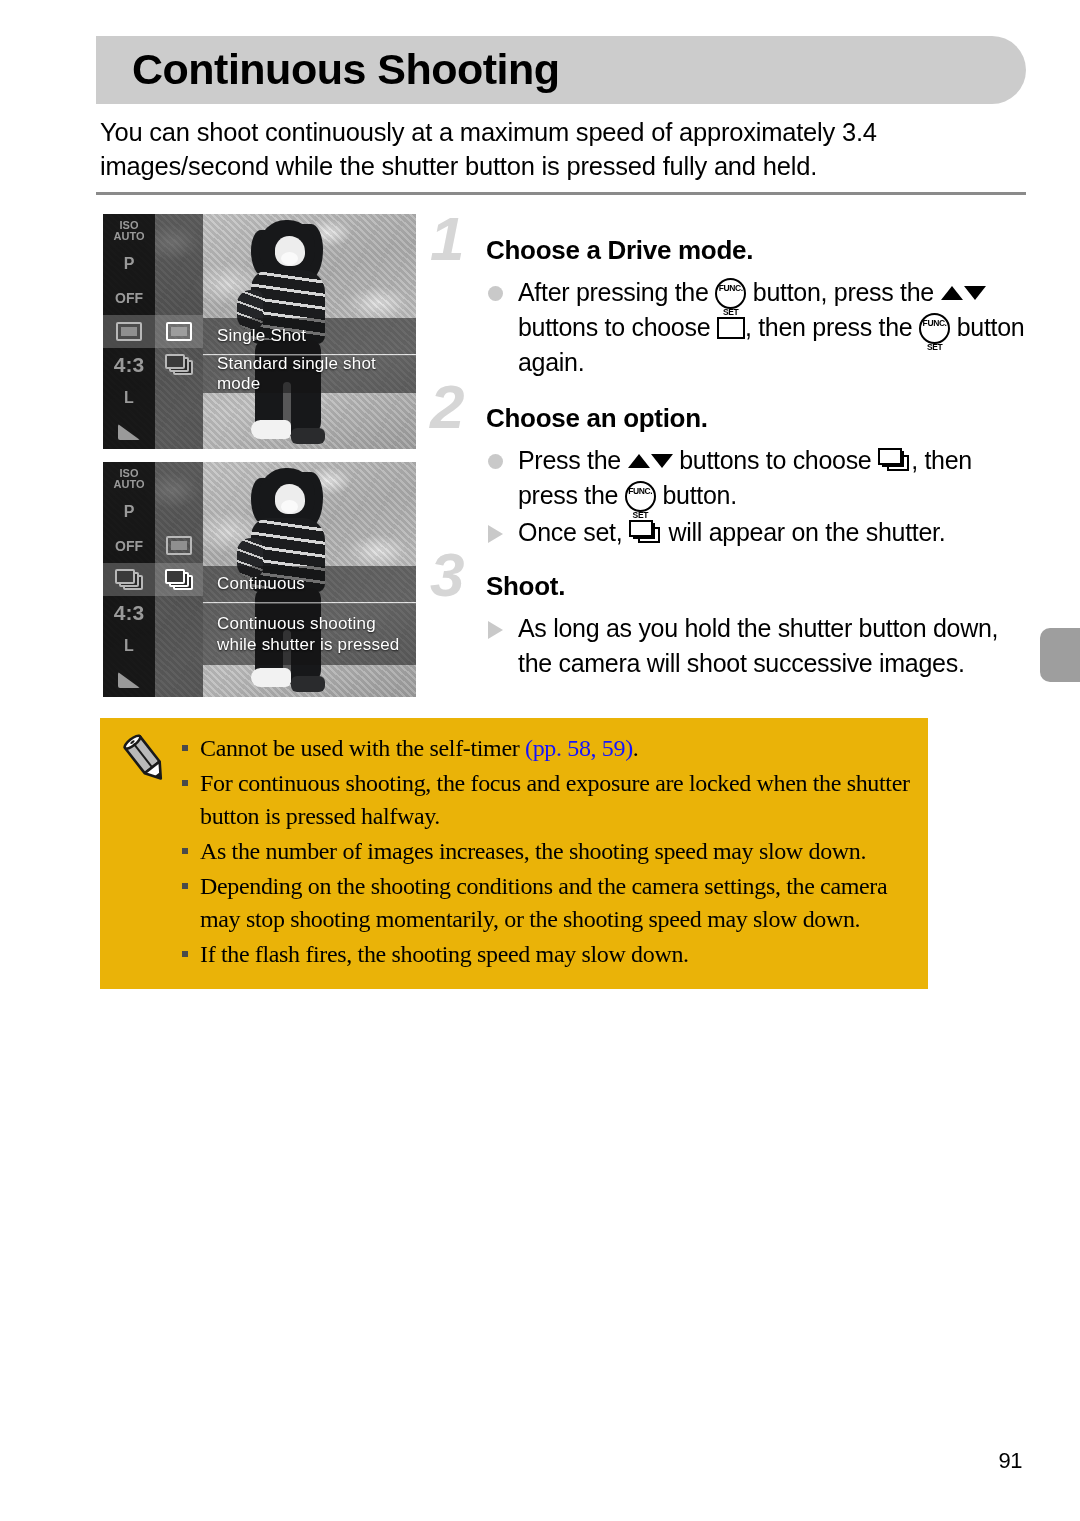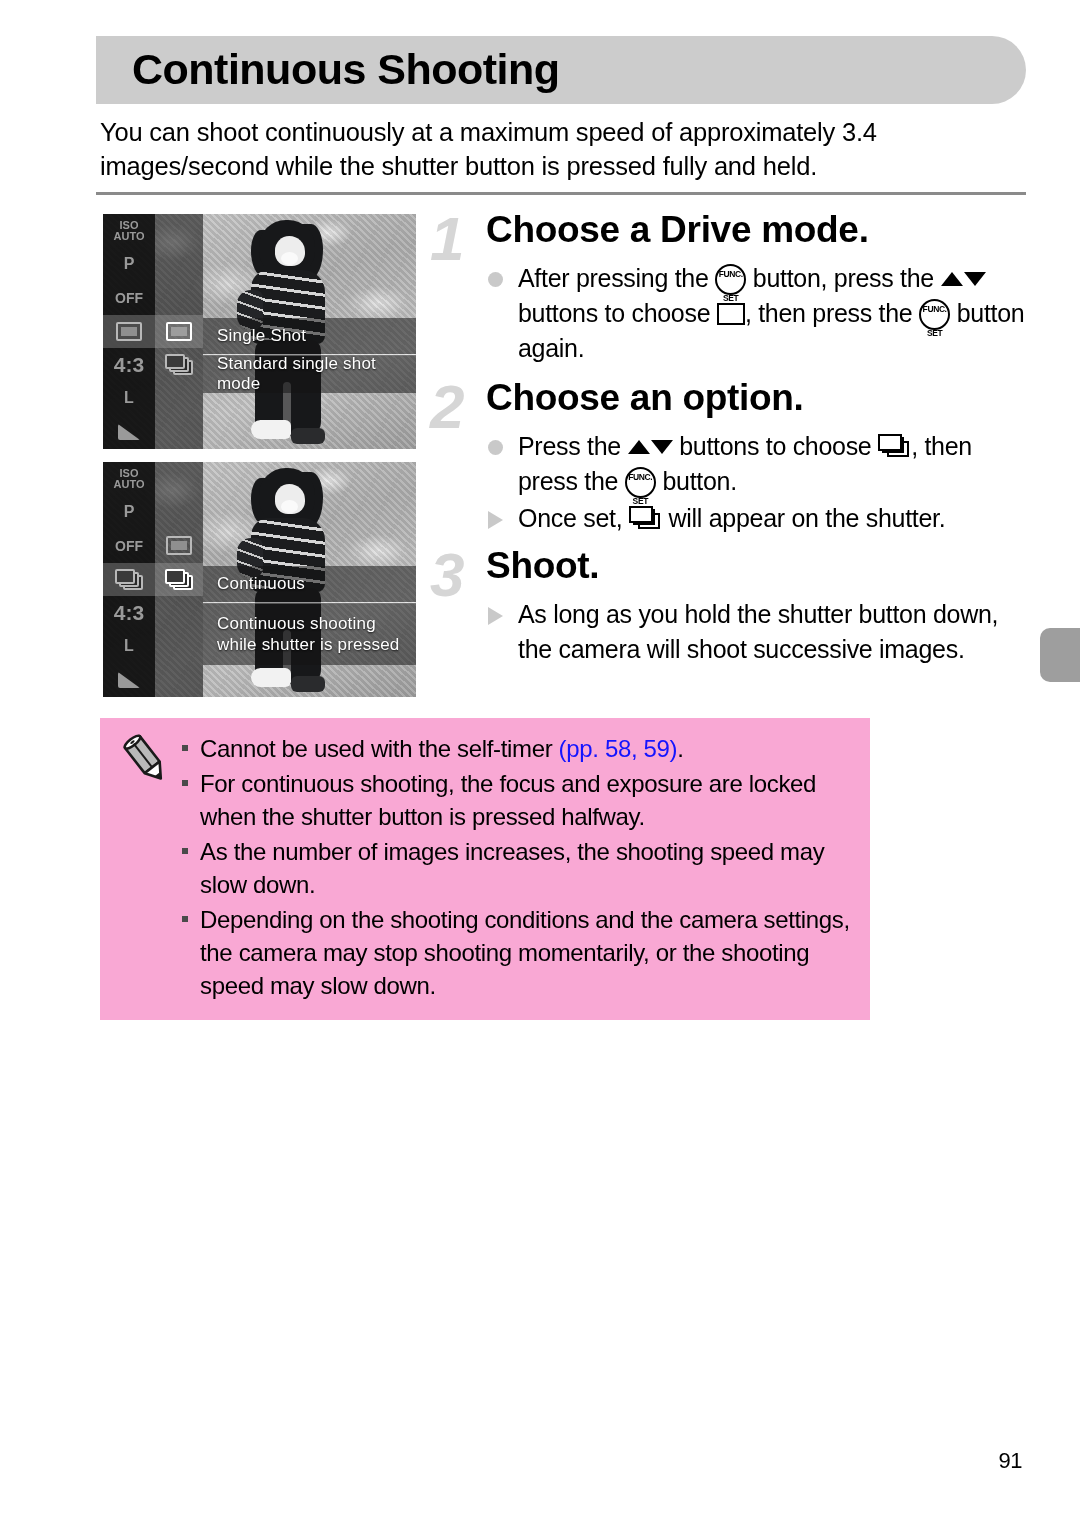--- a/index.html
+++ b/index.html
@@ -141,21 +141,21 @@
   }
   .sub-shoe2 {
     position: absolute; left: 62px; top: 214px; width: 34px; height: 16px;
     background: #2a2b2d; border-radius: 6px;
   }
 
   
   .rail {
     position: absolute; left: 0; top: 0; width: 52px; height: 100%;
     background: rgba(10,10,10,0.92);
-    display: flex; flex-direction: column; align-items: flex-end; padding-left: 35px;
+    display: flex; flex-direction: column; align-items: flex-start;
   }
   .rail-col2 {
     position: absolute; left: 52px; top: 0; width: 48px; height: 100%;
     background: rgba(10,10,10,0.55);
   }
   .rail-item {
     width: 52px; height: 33.5px;
     display: flex; align-items: center; justify-content: center;
     color: #9a9a9a; font-size: 16px; font-weight: bold;
   }
@@ -226,26 +226,27 @@
     left: 0; top: -4px;
     font-size: 62px;
     font-weight: bold;
     font-style: italic;
     color: #d6d6d6;
     line-height: 62px;
     user-select: none;
   }
   .step-head {
     margin-left: 56px;
-    font-size: 37px;
+    font-size: 26px;
     font-weight: bold;
     letter-spacing: -0.3px;
     line-height: 36px;
-  }
-  .step-body { margin-left: 56px; margin-top: 13px; }
+    margin-top: 20px;
+  }
+  .step-body { margin-left: 56px; margin-top: 7px; }
 
   .bullet-row {
     position: relative;
     padding-left: 32px;
     font-size: 25px;
     line-height: 35px;
     letter-spacing: -0.3px;
     margin-bottom: 2px;
   }
   .dot-marker {
@@ -325,23 +326,24 @@
   .ll-ray.r1 { left: 1px;  top: 4px;  transform: rotate(38deg); }
   .ll-ray.r2 { left: 0px;  top: 10px; transform: rotate(10deg); }
   .ll-ray.r3 { left: 23px; top: 4px;  transform: rotate(-38deg); }
   .ll-ray.r4 { left: 24px; top: 10px; transform: rotate(-10deg); }
 
   
   .notes {
     position: absolute;
     left: 100px;
     top: 718px;
-    width: 770px;
-    background: #f9a8d4;
+    width: 828px;
+    background: #eab308;
     padding: 14px 18px 16px 0;
+    font-family: Liberation Serif, serif;
   }
   .note-icon {
     position: absolute; left: 18px; top: 14px;
     width: 54px; height: 54px;
   }
   .note-list { margin-left: 78px; }
   .note-item {
     position: relative;
     padding-left: 22px;
     font-size: 24px;
@@ -561,20 +563,24 @@
       <div class="note-item">
         <span class="nb"></span>
         <span>As the number of images increases, the shooting speed may slow down.</span>
       </div>
 
       <div class="note-item">
         <span class="nb"></span>
         <span>Depending on the shooting conditions and the camera settings, the camera may stop shooting momentarily, or the shooting speed may slow down.</span>
       </div>
 
+      <div class="note-item">
+        <span class="nb"></span>
+        <span>If the flash fires, the shooting speed may slow down.</span>
+      </div>
     </div>
   </div>
 
   <div class="edge-tab"></div>
 
   <div class="page-num">91</div>
 
 </div>
 
 </body></html>

